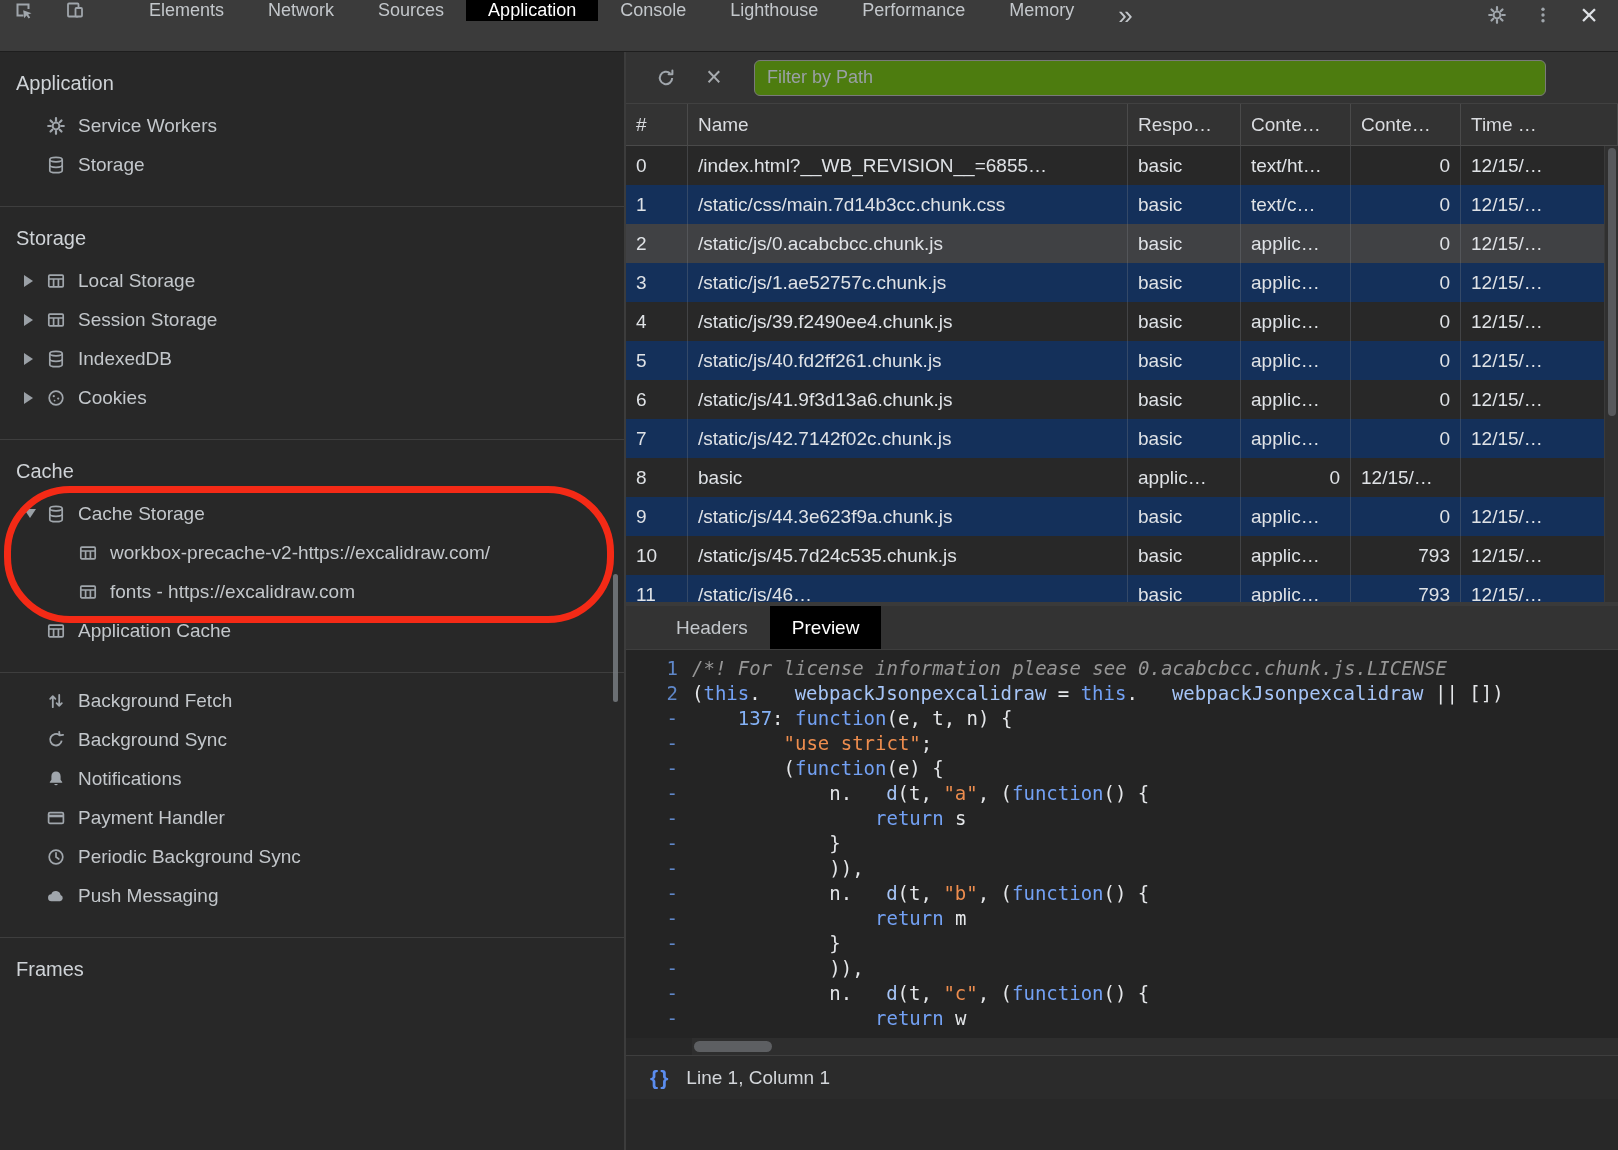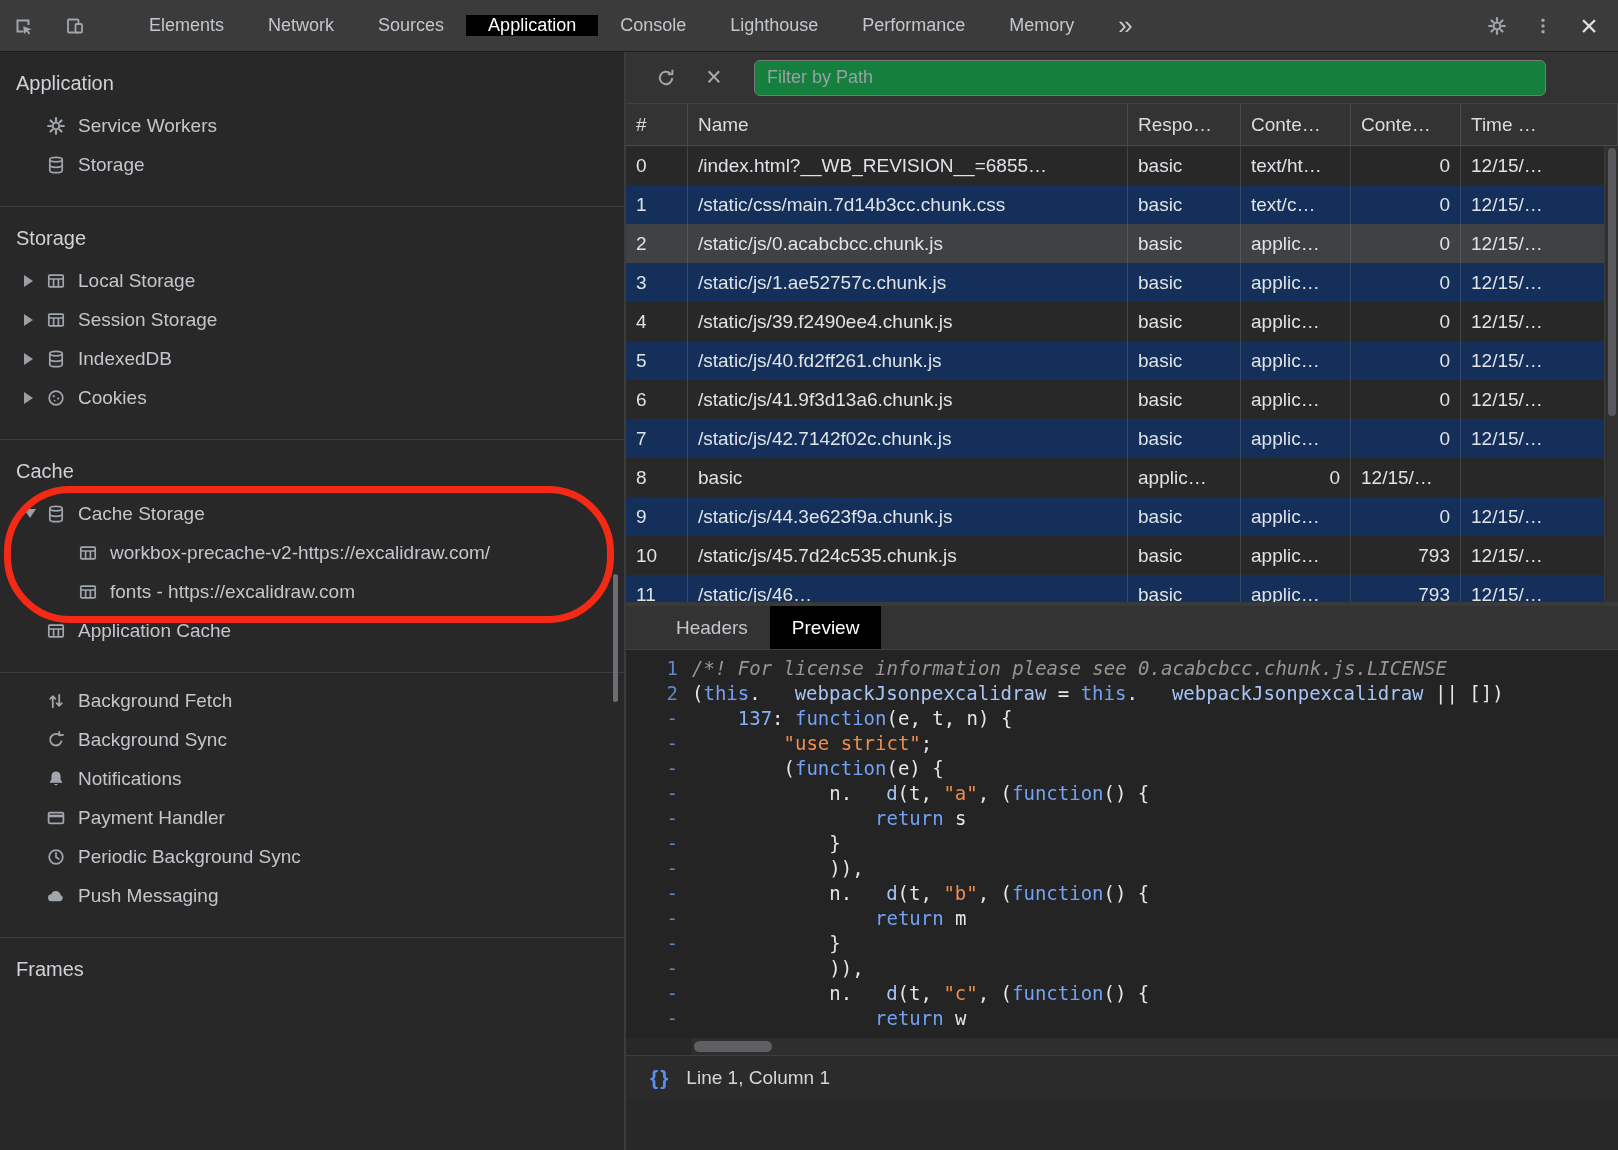--- a/index.html
+++ b/index.html
@@ -2,21 +2,21 @@
 <html style="--annot: #f42a16; --navy: #14305a; --selrow: #404144; --accent: #5b8def;"><head>
 <meta charset="utf-8">
 <style>
   * { margin:0; padding:0; box-sizing:border-box; }
   html,body { width:1618px; height:1150px; overflow:hidden; background:#282828; }
   body { font-family:"Liberation Sans", sans-serif; color:#cdd0d4; }
 
   .window { width:1618px; height:1150px; display:flex; flex-direction:column; }
 
   
-  .tabbar { height:52px; flex:0 0 52px; background:#3b3b3b; display:flex; align-items:center; border-bottom:1px solid #1e1e1e;gap:6px; }
+  .tabbar { height:52px; flex:0 0 52px; background:#3b3b3b; display:flex; align-items:flex-start; border-bottom:1px solid #1e1e1e;gap:6px; }
   .tool-btn { width:46px; display:flex; align-items:center; justify-content:center; color:#a7abaf; cursor:pointer; }
   .tool-btn svg { width:22px; height:22px; display:block; }
   .tb-sep { width:1px; background:#4e4e4e; margin:10px 8px; }
   .tabs-row { display:flex; align-items:stretch; }
   .tab { padding:0 22px; display:flex; align-items:center; font-size:18px; color:#c3c7cb; cursor:pointer; white-space:nowrap; }
   .tab.active { background:#000; color:#fff; }
   .tab-more { display:flex; align-items:center; padding:0 16px; color:#c3c7cb; font-size:26px; cursor:pointer; }
   .tabbar-right { margin-left:auto; display:flex; align-items:stretch; padding-right:6px; }
   .xglyph { font-size:30px; line-height:1; color:#dfe2e6; }
 
@@ -42,21 +42,21 @@
   .annot-oval { position:absolute; left:4px; right:10px; top:-8px; bottom:-12px;
     border:7px solid var(--annot,#f32b14); border-radius:66px; pointer-events:none; z-index:3; }
   .sb-scrollthumb { position:absolute; right:6px; top:522px; width:5px; height:128px; background:#7c8186; opacity:.8; border-radius:3px; z-index:4; }
 
   
   .panel { flex:1; display:flex; flex-direction:column; min-width:0; background:#282828; }
 
   .net-toolbar { height:52px; flex:0 0 52px; background:#333; display:flex; align-items:center; padding-left:16px; border-bottom:1px solid #414141; }
   .net-toolbar .tool-btn { width:48px; }
   .net-toolbar .xglyph { font-size:27px; color:#a7abaf; }
-  .filter { flex:1; margin:0 72px 0 16px; height:36px; background:#15803d; border:1px solid #7a7a7a; border-radius:6px; color:#e8eaed; font-size:18px; padding:9px 12px; font-family:"Liberation Sans",sans-serif; }
+  .filter { flex:1; margin:0 72px 0 16px; height:36px; background:#4d7c0f; border:1px solid #7a7a7a; border-radius:6px; color:#e8eaed; font-size:18px; padding:9px 12px; font-family:"Liberation Sans",sans-serif; }
   .filter::placeholder { color:#9aa0a6; }
 
   
   .dgrid { height:498px; flex:0 0 498px; position:relative; overflow:hidden; font-size:19px; }
   .dg-cols { display:grid; grid-template-columns:62px 440px 113px 110px 110px minmax(0,1fr); }
   .dg-head { height:42px; background:#333; border-bottom:1px solid #4a4a4a; color:#dadce0; }
   .dg-hcell { display:flex; align-items:center; padding:0 10px; border-right:1px solid #4a4a4a; white-space:nowrap; overflow:hidden; }
   .dg-row { height:39px; background:#282828; color:#dfe2e6; cursor:pointer; }
   .dg-row.alt { background:var(--navy,#14305a); }
   .dg-row.selected { background:var(--selrow,#3f4042); }

